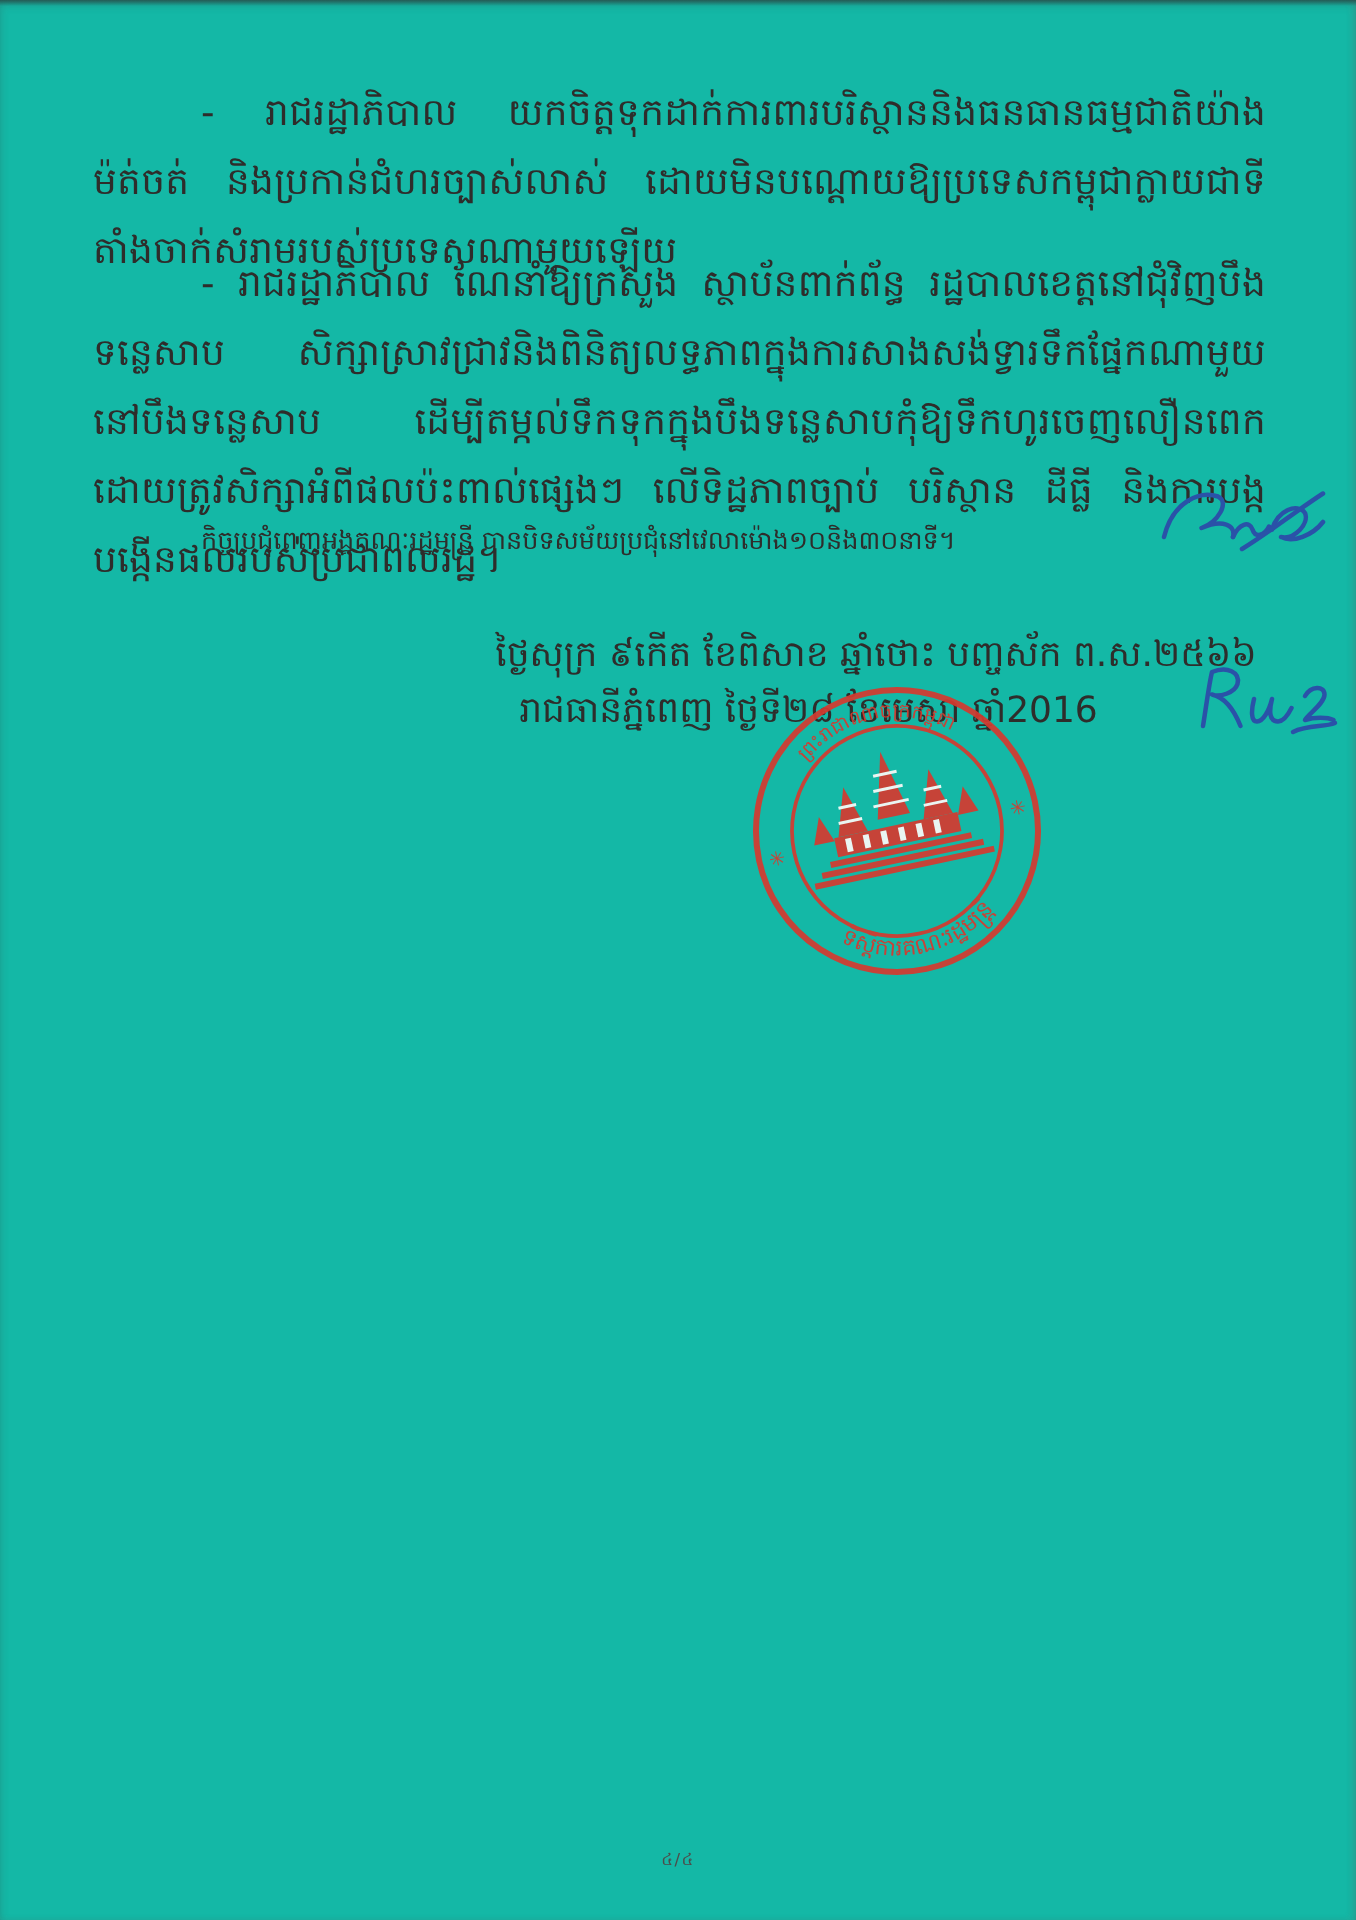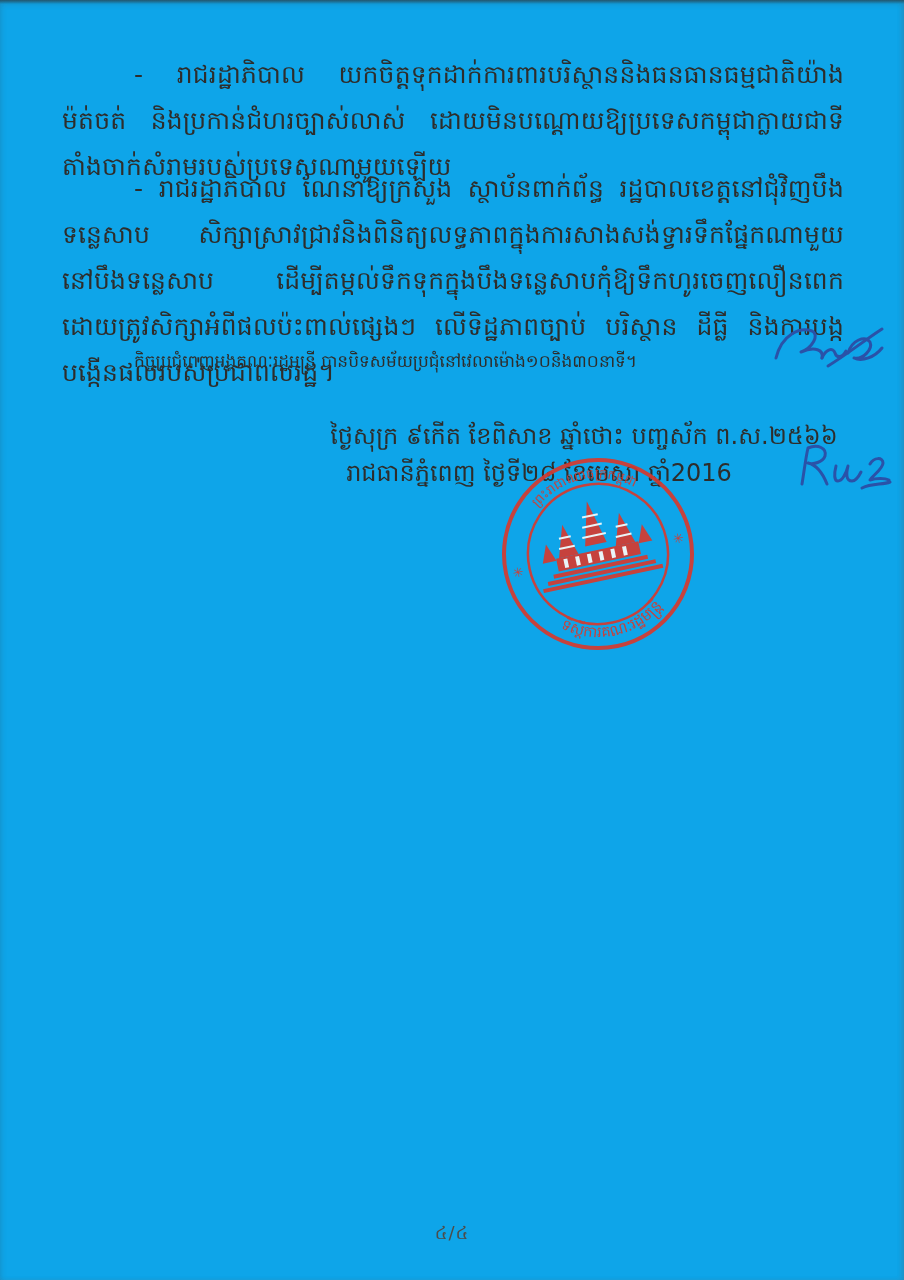--- a/index.html
+++ b/index.html
@@ -1,20 +1,20 @@
 <!DOCTYPE html>
 <html><head>
 <meta charset="utf-8">
 <style>
   html,body{margin:0;padding:0;background:#e8e8e8;}
   .page{
     position:relative;
     width:904px;height:1280px;
     margin:0 auto;
-    background:#0ea5e9;
+    background:#14b8a6;
     font-family:"DejaVu Sans","Liberation Sans",sans-serif;
     color:#2e2d2b;
     overflow:hidden;
     box-shadow:inset 0 3px 6px rgba(60,60,60,.25), inset -3px 0 4px rgba(120,120,120,.12);
   }
   .para{
     position:absolute;
     left:62px;width:782px;
     margin:0;
     font-size:25px;
@@ -40,21 +40,21 @@
     position:absolute;left:496px;top:452px;width:204px;height:204px;
     opacity:.92;
   }
   .sig{position:absolute;}
   .sig1{left:770px;top:322px;width:122px;height:62px;}
   .sig2{left:790px;top:442px;width:104px;height:54px;}
   .page-number{
     position:absolute;
     left:0;right:0;bottom:32px;
     text-align:center;
-    font-size:18px;color:#4d4c4a;
+    font-size:11px;color:#4d4c4a;
     letter-spacing:1px;
   }
   .scan-line-top{
     position:absolute;top:0;left:0;right:0;height:4px;
     background:linear-gradient(180deg,rgba(40,40,40,.55),rgba(40,40,40,0));
   }
 </style>
 </head>
 <body>
 

